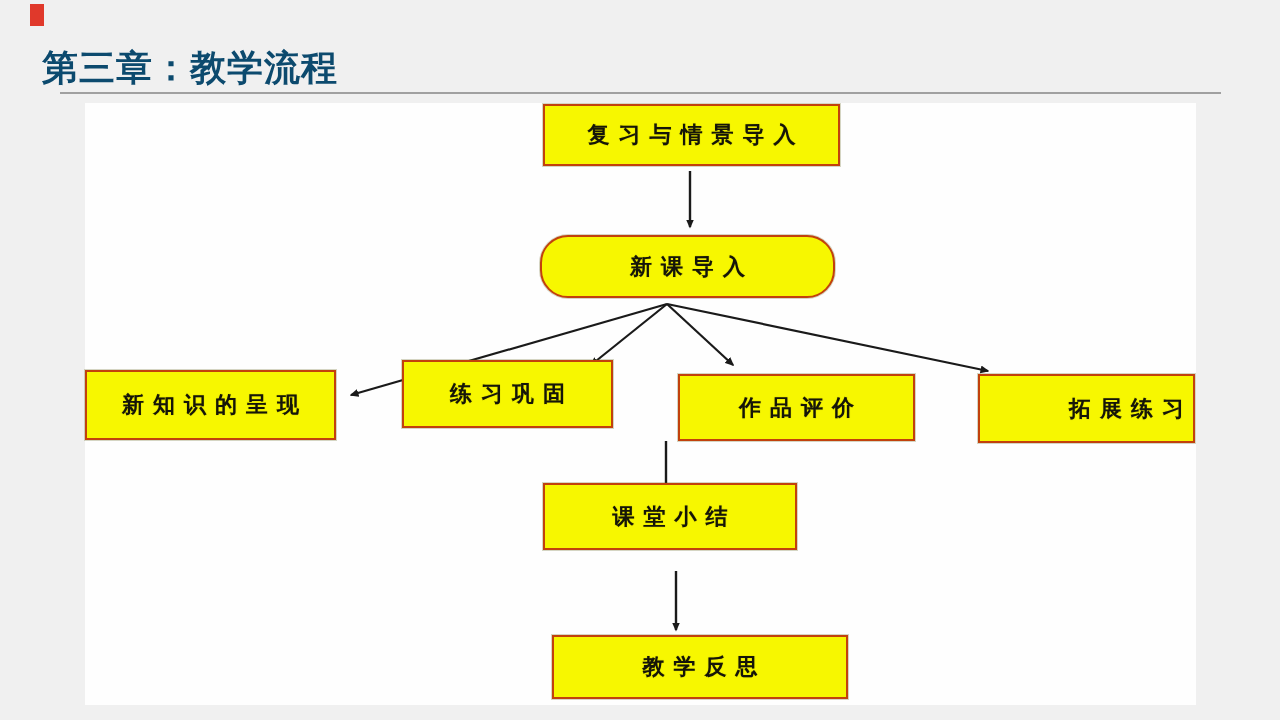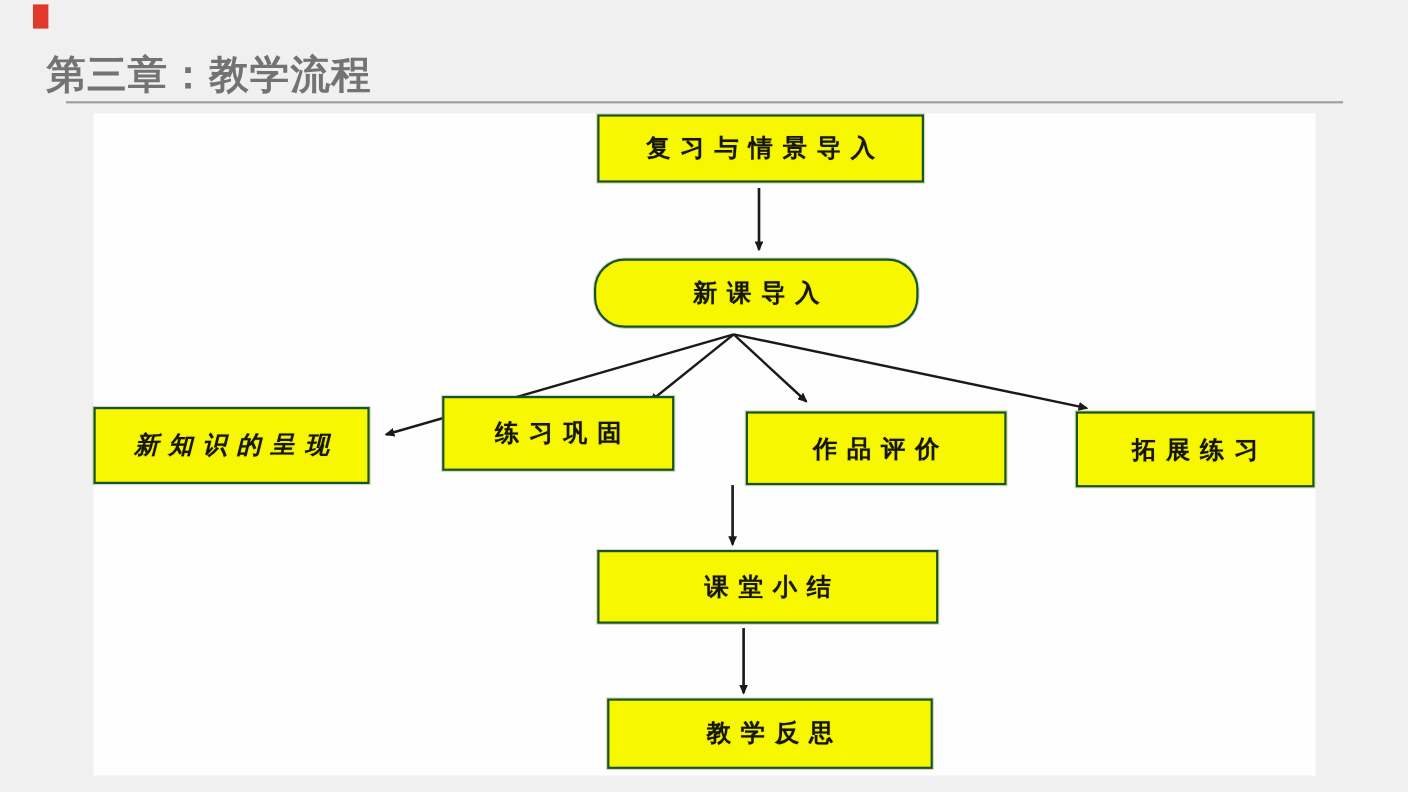--- a/index.html
+++ b/index.html
@@ -18,21 +18,21 @@
     width: 14px; height: 22px;
     background: #e0392b;
   }
 
   .slide-title {
     position: absolute;
     left: 42px; top: 44px;
     font-size: 36px;
     font-weight: 800;
     letter-spacing: 1px;
-    color: #737373;
+    color: #0c4a6e;
     white-space: nowrap;
   }
 
   .title-divider {
     position: absolute;
     left: 60px; top: 92px;
     width: 1161px; height: 2px;
     background: #a0a0a0;
   }
 
@@ -46,44 +46,44 @@
   .arrow-layer {
     position: absolute;
     left: 0; top: 0;
     width: 1111px; height: 602px;
     pointer-events: none;
   }
 
   .flow-node {
     position: absolute;
     background: #f7f700;
-    border: 2px solid #14532d;
+    border: 2px solid #c2410c;
     box-shadow: 0 0 0 1px rgba(90,90,20,0.25);
     display: flex;
     align-items: center;
     justify-content: center;
   }
   .flow-node .lbl {
     font-size: 22px;
     font-weight: bold;
     color: #151508;
     letter-spacing: 9px;
     text-indent: 9px; 
     white-space: nowrap;
     text-shadow: 0 0 1px rgba(40,40,0,0.4);
   }
 
   
   .n-review   { left: 458px; top:   1px; width: 297px; height: 62px; }
   .n-newlesson{ left: 455px; top: 132px; width: 295px; height: 63px; border-radius: 28px; }
-  .n-present  { left:   0px; top: 267px; width: 251px; height: 70px; font-style: italic; }
+  .n-present  { left:   0px; top: 267px; width: 251px; height: 70px; }
   .n-practice { left: 317px; top: 257px; width: 211px; height: 68px; }
   .n-evaluate { left: 593px; top: 271px; width: 237px; height: 67px; }
-  .n-extend   { left: 893px; top: 271px; width: 217px; height: 69px; }
-  .n-summary  { left: 458px; top: 397px; width: 310px; height: 67px; }
+  .n-extend   { left: 893px; top: 271px; width: 217px; height: 69px; justify-content: flex-end; }
+  .n-summary  { left: 458px; top: 380px; width: 254px; height: 67px; }
   .n-reflect  { left: 467px; top: 532px; width: 296px; height: 64px; text-align: center; }
 </style>
 </head>
 <body>
 
 <div class="slide">
 
   <div class="accent-bar"></div>
 
   <div class="slide-title">第三章：教学流程</div>

